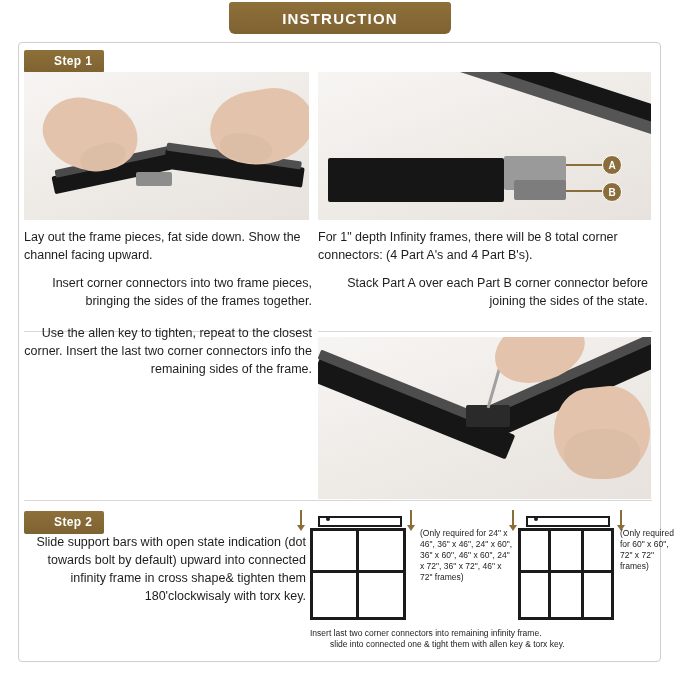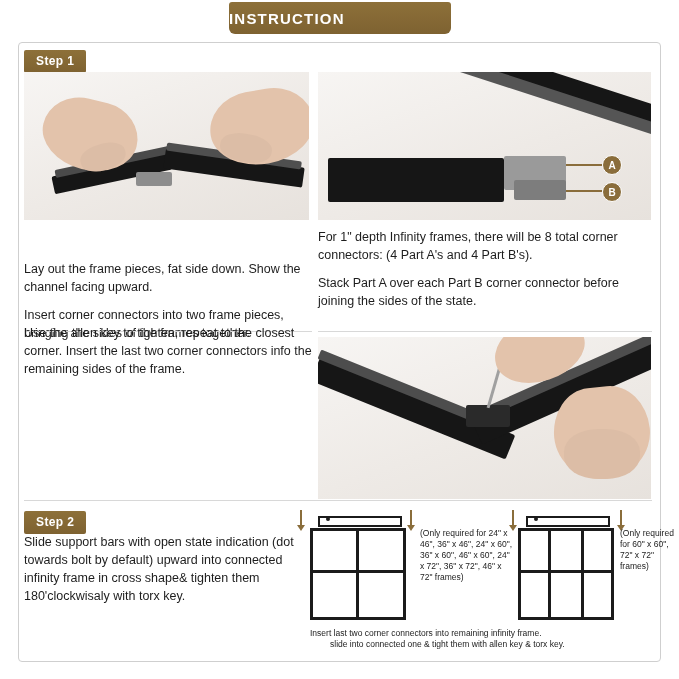--- a/index.html
+++ b/index.html
@@ -21,21 +21,21 @@
     position: absolute;
     left: 229px;
     top: 2px;
     width: 222px;
     height: 32px;
     background: #8a6d3b;
     background: linear-gradient(180deg,#8d7039 0%, #7e6231 100%);
     border-radius: 3px 3px 6px 6px;
     display: flex;
     align-items: center;
-    justify-content: flex-start;
+    justify-content: center;
   }
   .header-bar .title {
     color: #ffffff;
     font-size: 15px;
     font-weight: bold;
     letter-spacing: 1.2px;
   }
 
   
   .panel {
@@ -51,21 +51,21 @@
   }
 
   
   .step-tag {
     position: absolute;
     background: #8a6d3b;
     background: linear-gradient(180deg,#8d7039 0%, #7e6231 100%);
     color: #fff;
     font-size: 12px;
     font-weight: bold;
-    padding: 4px 12px 5px 12px;
+    padding: 4px 12px 5px 30px;
     border-radius: 2px;
     letter-spacing: .4px;
   }
   #step1-tag { left: 24px; top: 50px; }
   #step2-tag { left: 24px; top: 511px; }
 
   
   .hline {
     position: absolute;
     height: 1px;
@@ -127,23 +127,23 @@
   }
 
   
   .txt {
     position: absolute;
     font-size: 12.5px;
     line-height: 18px;
     color: #1d1d1d;
   }
   .txt p { margin: 0 0 10px 0; }
-  .txt p:last-child { margin-bottom: 0; }
-
-  #text-left-1  { left: 24px;  top: 228px; width: 288px; margin-top: 32px; }
+  .txt p:last-child { margin-bottom: 0; text-align: right; }
+
+  #text-left-1  { left: 24px;  top: 228px; width: 288px; }
   #text-right-1 { left: 318px; top: 228px; width: 330px; }
   #text-left-2  { left: 24px;  top: 324px; width: 288px; }
   #text-left-3  { left: 24px;  top: 533px; width: 282px; }
 
   
   #step2-diagram {
     position: absolute;
     left: 300px; top: 506px; width: 352px; height: 148px;
   }
   .frame-d {

